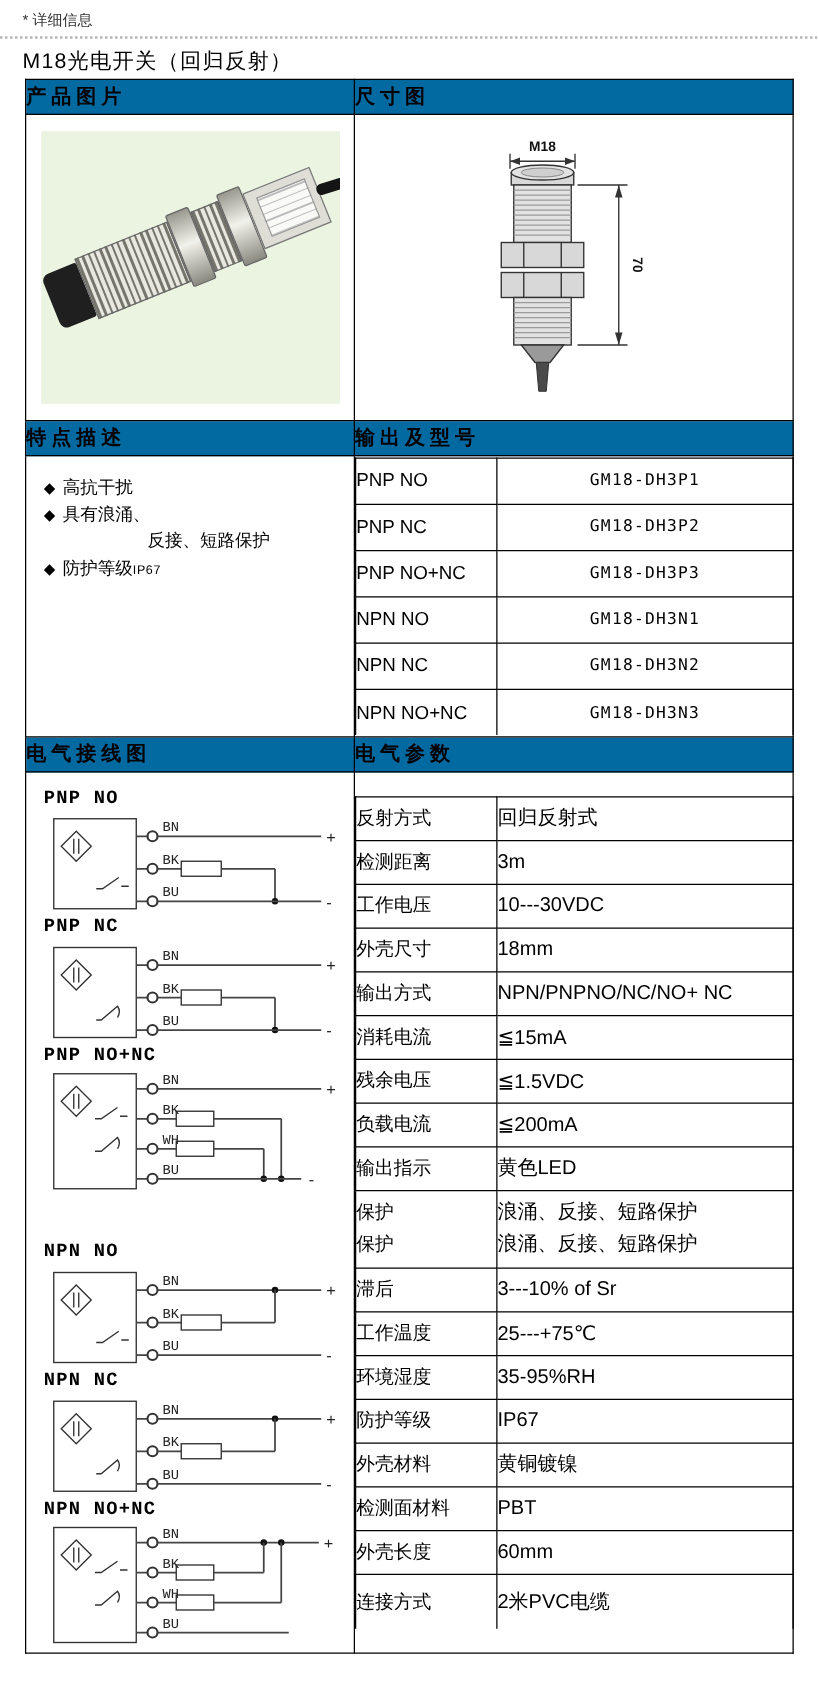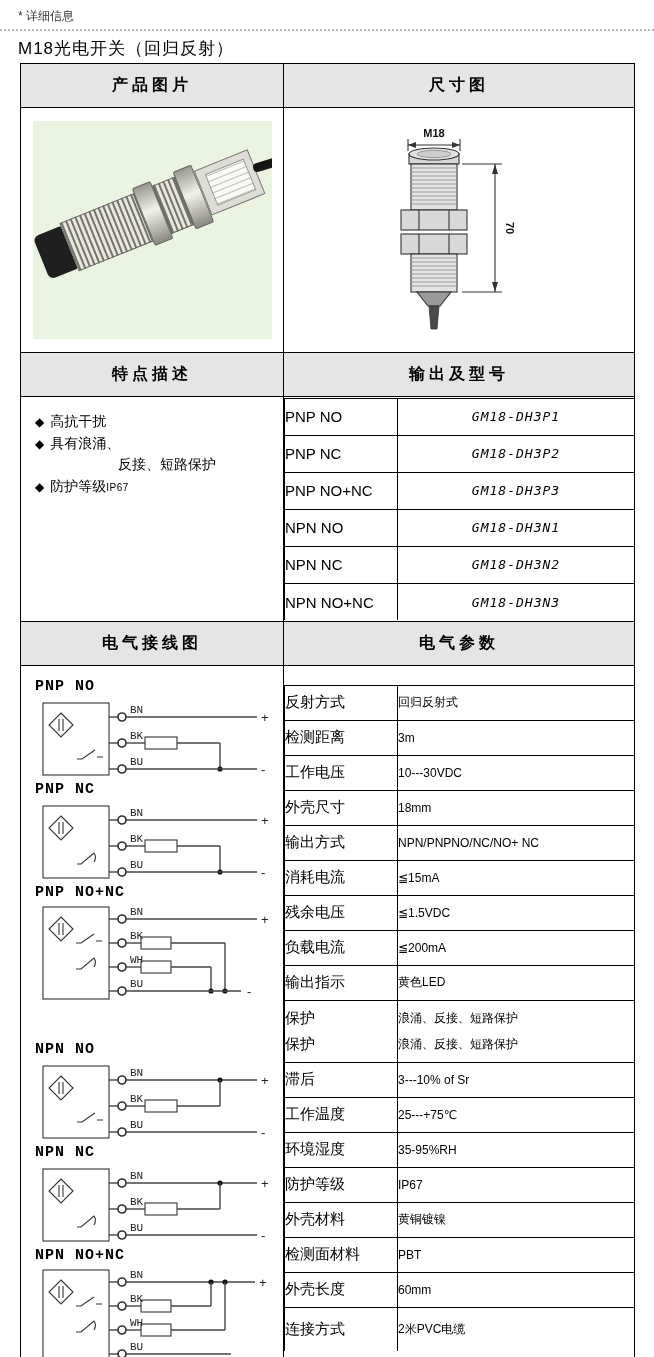--- a/index.html
+++ b/index.html
@@ -7,21 +7,21 @@
   body { width:654px; font-family:"Liberation Sans","DejaVu Sans",sans-serif; color:#000; }
   .page { position:relative; width:654px; height:1357px; background:#fff; overflow:hidden; }
 
   .note { position:absolute; left:18px; top:8px; font-size:12px; color:#333; }
   .sep  { position:absolute; left:0; top:29px; width:654px; border-top:2px dotted #b5b5b5; }
   .title{ position:absolute; left:18px; top:37px; font-size:17px; font-weight:normal; letter-spacing:1px; }
 
   table.main { position:absolute; left:20px; top:63px; width:614px; border-collapse:collapse; table-layout:fixed; }
   table.main th, table.main td { border:1px solid #000; padding:0; }
   col.c1 { width:263px; } col.c2 { width:351px; }
-  th.hdr { background:#e5e5e5; height:44px; font-size:16px; font-weight:bold; letter-spacing:4px; text-align:center; }
+  th.hdr { background:#0369a1; height:28px; font-size:16px; font-weight:bold; letter-spacing:4px; text-align:left; }
 
   
   td.photo-cell { height:245px; vertical-align:middle; }
   .photo-box { position:relative; width:239px; height:218px; margin:0 auto; background:#eaf4e0; overflow:hidden; }
   .sensor { position:absolute; left:4px; top:84px; display:flex; align-items:center; transform:rotate(-22deg); transform-origin:60px 50%; }
   .s-tip { width:30px; height:46px; background:#1f1f1f; border-radius:6px 2px 2px 6px; flex:none; }
   .s-thread1 { width:80px; height:52px; background:repeating-linear-gradient(90deg,#75756c 0 2px,#e8e8e0 2px 5px); border:1px solid #666; flex:none; }
   .s-nut { width:20px; height:62px; background:linear-gradient(180deg,#99998f,#f2f2ec 45%,#8a8a80); border:1px solid #666; border-radius:2px; flex:none; }
   .s-thread2 { width:24px; height:52px; background:repeating-linear-gradient(90deg,#75756c 0 2px,#e8e8e0 2px 5px); border:1px solid #666; flex:none; }
   .s-rear { position:relative; width:58px; height:48px; background:#dededach; background:#deded6; border:1px solid #777; flex:none; }
@@ -49,27 +49,27 @@
 
   
   table.sub { width:100%; height:100%; border-collapse:collapse; table-layout:fixed; }
   table.sub td { border-bottom:1px solid #000; }
   table.sub td.first { border-right:1px solid #000; }
   table.sub tr:last-child td { border-bottom:none; }
   col.s1 { width:113px; } col.s2 { width:237px; }
 
   tr.o-row { height:37px; }
   td.o-type { padding-left:13px; font-size:15px; }
-  td.o-model { text-align:center; font-family:"DejaVu Sans Mono","Liberation Mono",monospace; font-size:13px; letter-spacing:1px;font-style:italic; }
+  td.o-model { text-align:center; font-family:"DejaVu Sans Mono","Liberation Mono",monospace; font-size:13px; letter-spacing:1px; }
 
   tr.p-row { height:35px; }
   tr.p-row.double { height:62px; }
   tr.p-row.last { height:44px; }
   td.p-name { padding-left:12px; font-size:15px; }
-  td.p-value { padding-left:22px; font-size:12px; }
+  td.p-value { padding-left:22px; font-size:16px; }
   .two-line div { line-height:26px; }
 
   
   td.wire-cell { vertical-align:top; height:695px; }
   .diagrams { padding:10px 0 0 8px; }
   .diag { margin:2px 0 2px 4px; }
   .diag.gap { margin-top:36px; }
   .diag-title { font-family:"Liberation Mono","DejaVu Sans Mono",monospace; font-weight:bold; font-size:15px; letter-spacing:1px; margin:2px 0 0 2px; }
   .diag svg { display:block; }
   .w { stroke:#444; stroke-width:1.4; fill:none; }

